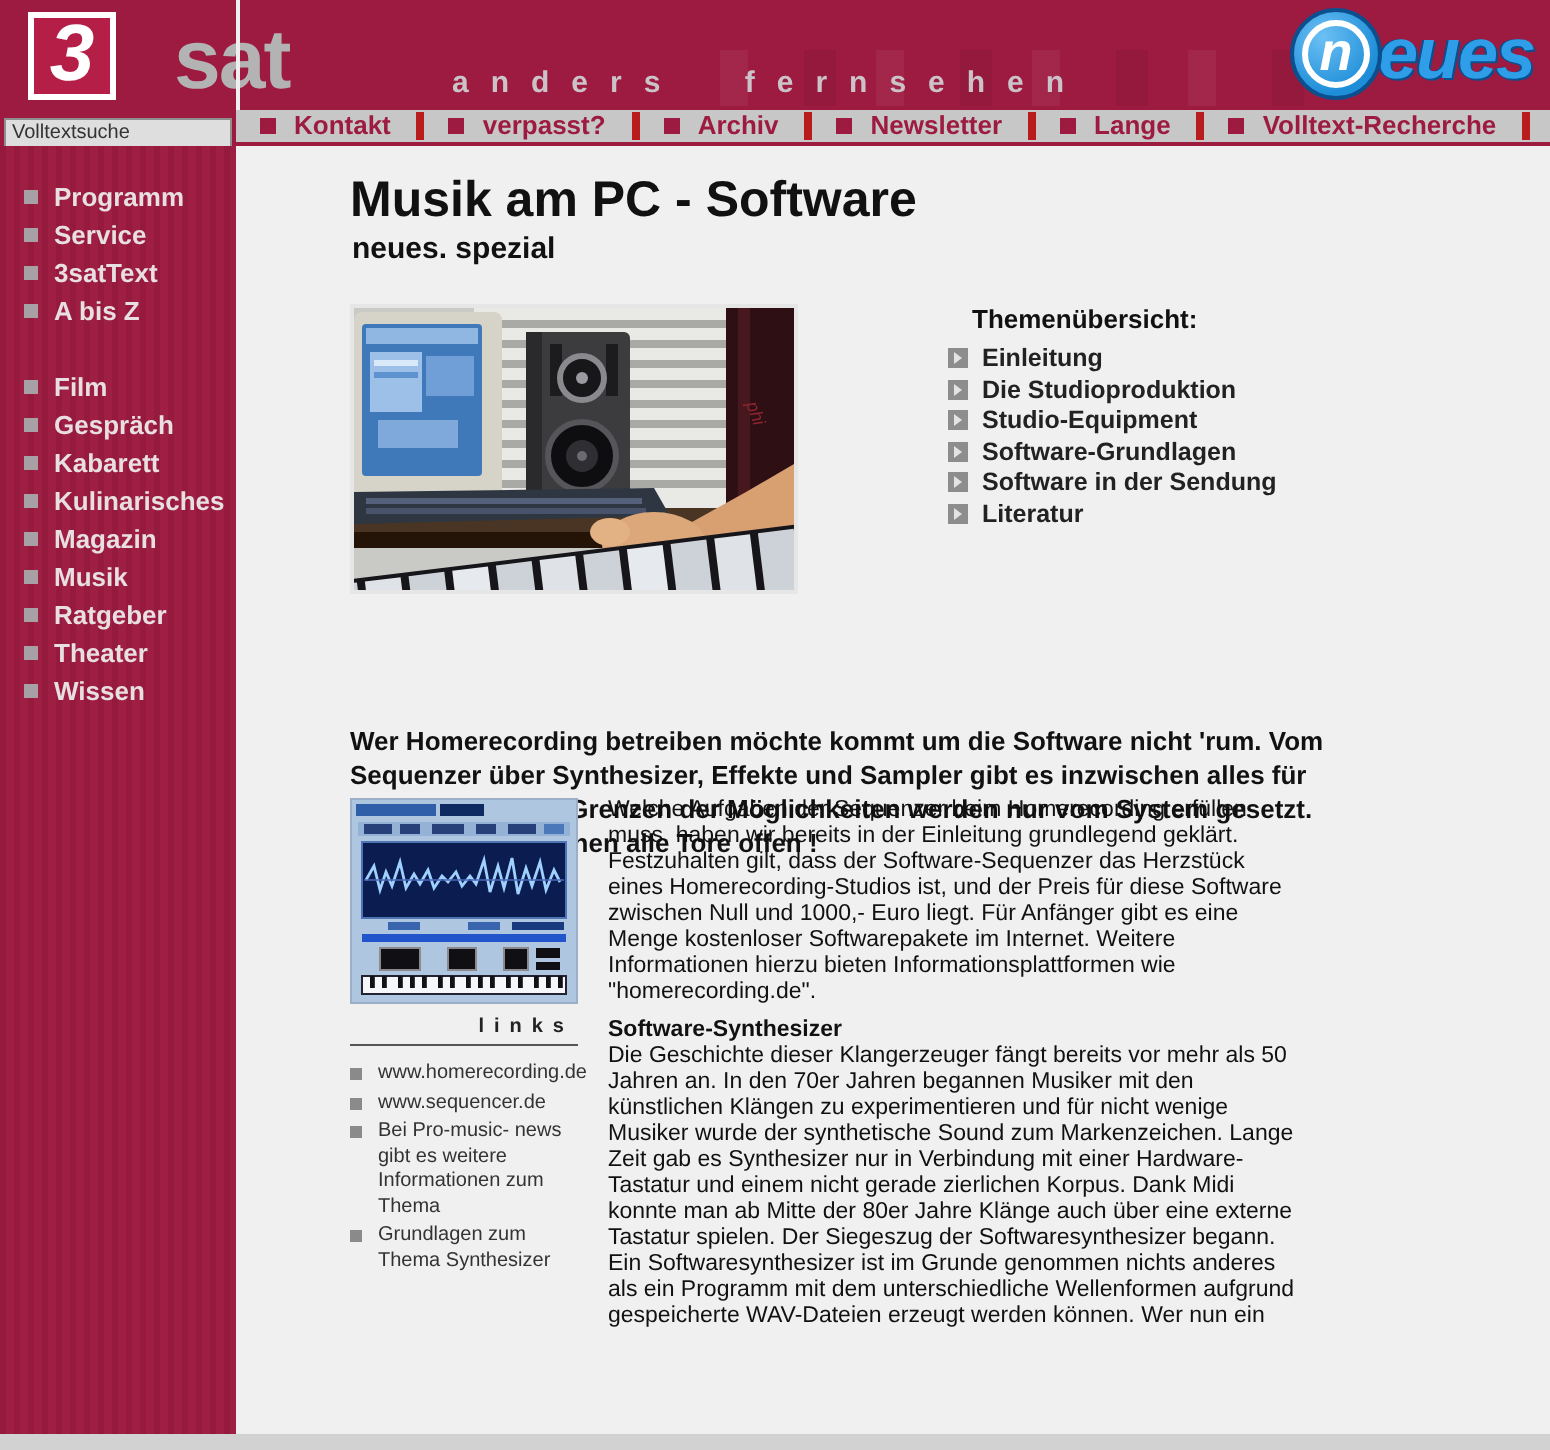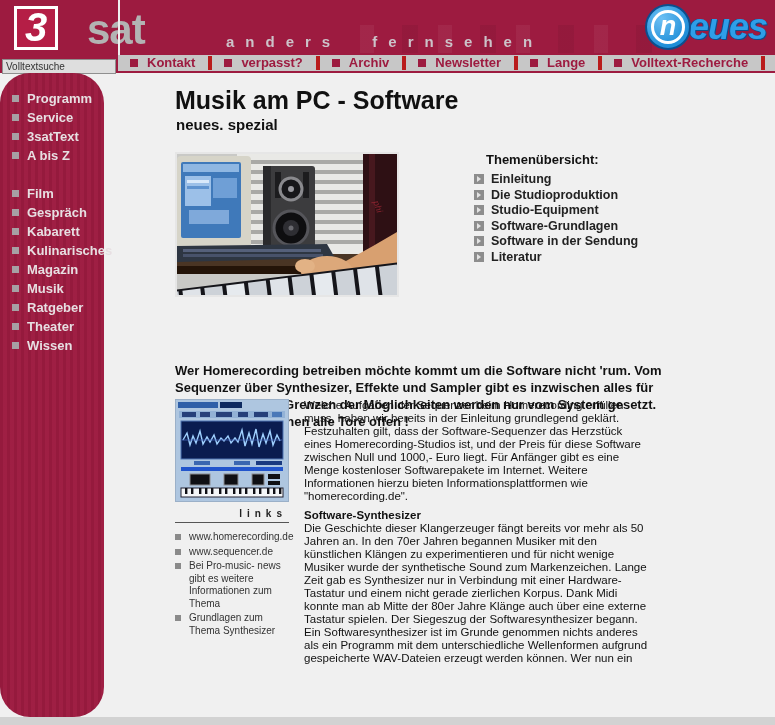--- a/index.html
+++ b/index.html
@@ -32,22 +32,22 @@
   .search-input { width:114px; height:15px; background:#dedede; border:1px solid #8f8f8f; font-size:10px;
     color:#333; padding:0 3px; font-family:"Liberation Sans", sans-serif; }
   .navrow { position:absolute; left:118px; top:55px; width:657px; height:18px; background:#c7c7c7;
     border-bottom:2px solid #9d1b40; display:flex; align-items:center; }
   .nav-item { display:flex; align-items:center; height:14px; padding:0 13px 0 12px; border-right:4px solid #b91c1c; cursor:pointer;text-align:right; }
   .nav-item .sq { width:8px; height:8px; background:#9d1b40; margin-right:9px; }
   .nav-item .lbl { color:#9d1b40; font-weight:bold; font-size:13px; line-height:14px; white-space:nowrap; }
   .nav-fill { flex:1; }
 
   
-  .sidebar { position:absolute; left:0; top:73px; width:104px; height:644px; background:#9d1b40;
-    background-image:repeating-linear-gradient(90deg, rgba(0,0,0,0.05) 0 3px, rgba(255,255,255,0.02) 3px 7px); padding-top:16px;border-radius:30px; }
+  .sidebar { position:absolute; left:0; top:73px; width:118px; height:644px; background:#9d1b40;
+    background-image:repeating-linear-gradient(90deg, rgba(0,0,0,0.05) 0 3px, rgba(255,255,255,0.02) 3px 7px); padding-top:16px; }
   .side-list { list-style:none; }
   .side-list li { position:relative; padding:2px 4px 2px 27px; height:19px; color:#e7dfe2; font-weight:bold;
     font-size:13px; line-height:15px; cursor:pointer; white-space:nowrap; }
   .side-list li::before { content:""; position:absolute; left:12px; top:6px; width:7px; height:7px; background:#a7a0a4; }
   .side-gap { height:19px; }
 
   
   .bottomstrip { position:absolute; left:0; top:717px; width:775px; height:8px; background:#d2d2d2; }
 
   

